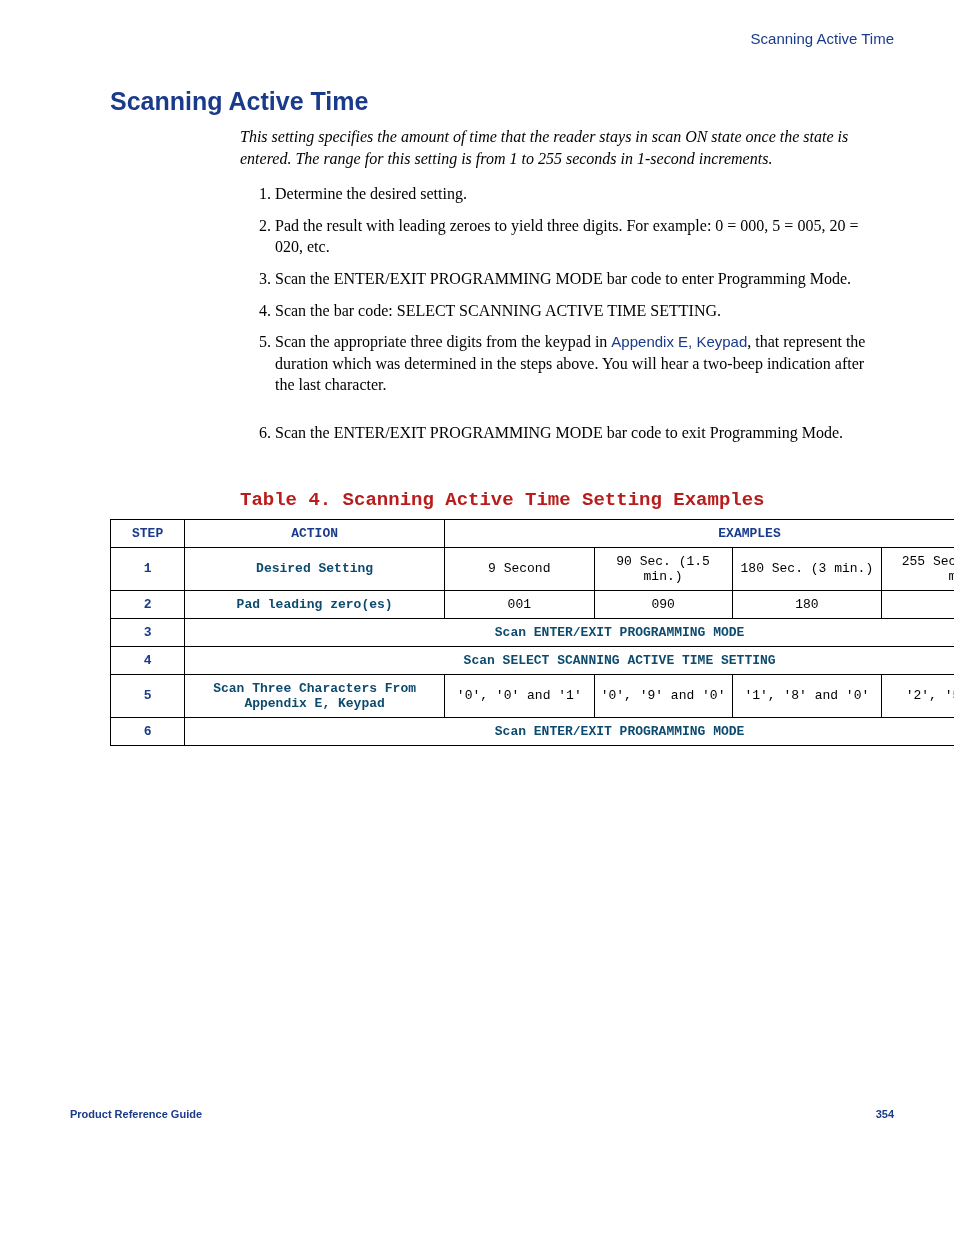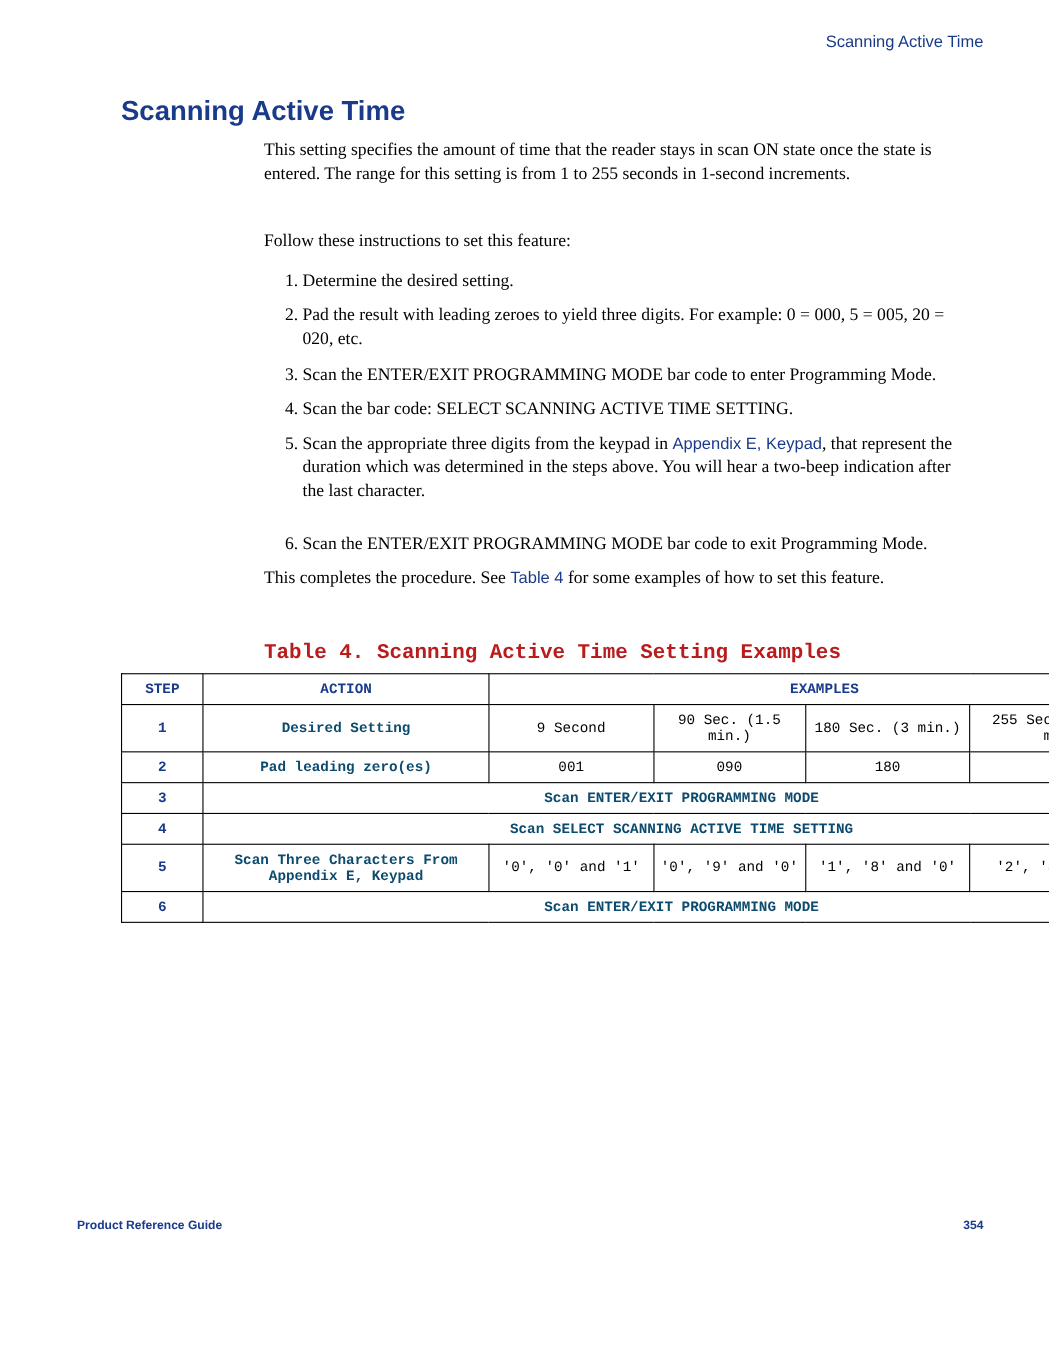--- a/index.html
+++ b/index.html
@@ -29,21 +29,21 @@
     color: #1a3a8a;
     font-size: 25px;
     margin: 0 0 10px 40px;
   }
   .body-text {
     margin-left: 170px;
     margin-right: 10px;
     font-size: 16px;
     line-height: 1.35;
   }
-  .body-text p { margin: 5px 0 14px 0; }
+  .body-text p { margin: 5px 0 14px 0; font-style: italic; }
   ol.steps {
     margin: 6px 0 0 0;
     padding-left: 35px;
   }
   ol.steps li {
     margin-bottom: 10px;
     line-height: 1.35;
   }
   .note-block {
     margin: 10px 0 16px 40px;
@@ -124,39 +124,35 @@
 <body>
 
 <div class="page">
 
   <div class="header-right">Scanning Active Time</div>
 
   <h1>Scanning Active Time</h1>
 
   <div class="body-text">
     <p>This setting specifies the amount of time that the reader stays in scan ON state once the state is entered. The range for this setting is from 1 to 255 seconds in 1-second increments.</p>
-    <p style="margin-top:40px">Follow these instructions to set this feature:</p>
 
     <ol class="steps">
       <li>Determine the desired setting.</li>
       <li>Pad the result with leading zeroes to yield three digits. For example: 0 = 000, 5 = 005, 20 = 020, etc.</li>
       <li>Scan the ENTER/EXIT PROGRAMMING MODE bar code to enter Programming Mode.</li>
       <li>Scan the bar code: SELECT SCANNING ACTIVE TIME SETTING.</li>
       <li>
         <span>Scan the appropriate three digits from the keypad in </span><span class="link">Appendix E, Keypad</span><span>, that represent the duration which was determined in the steps above. You will hear a two-beep indication after the last character.</span>
 
         <div class="note-block">
         </div>
       </li>
       <li>Scan the ENTER/EXIT PROGRAMMING MODE bar code to exit Programming Mode.</li>
     </ol>
 
-    <p>
-      <span>This completes the procedure. See </span><span class="link">Table 4</span><span> for some examples of how to set this feature.</span>
-    </p>
   </div>
 
   <div class="table-caption">Table 4. Scanning Active Time Setting Examples</div>
 
   <table class="ex">
     <tbody>
         <tr>
       <th class="step-col">STEP</th>
       <th class="action-col">ACTION</th>
       <th colspan="4">EXAMPLES</th>

